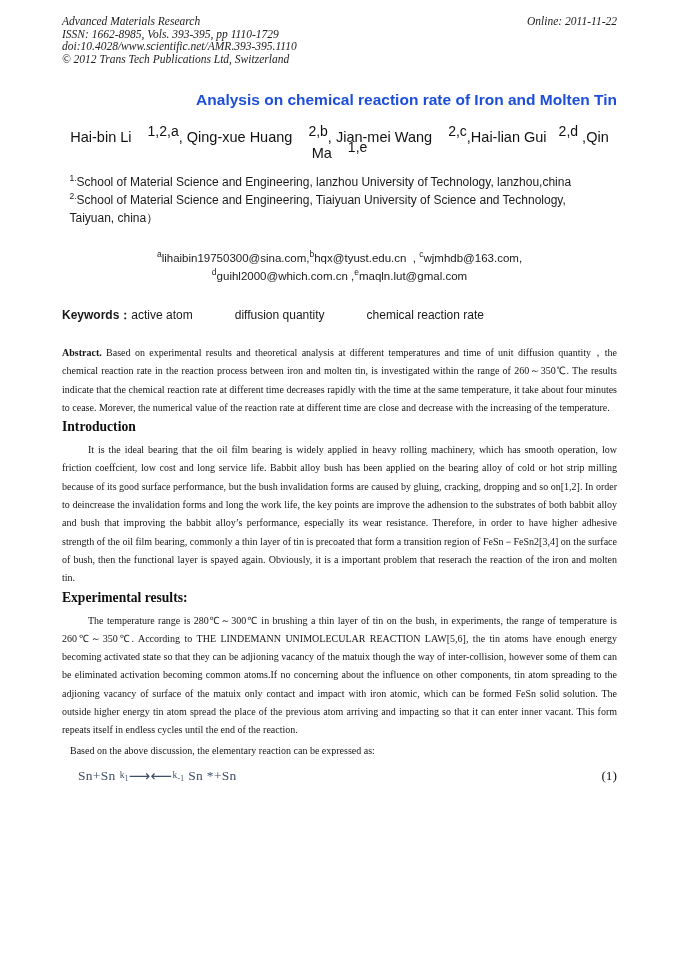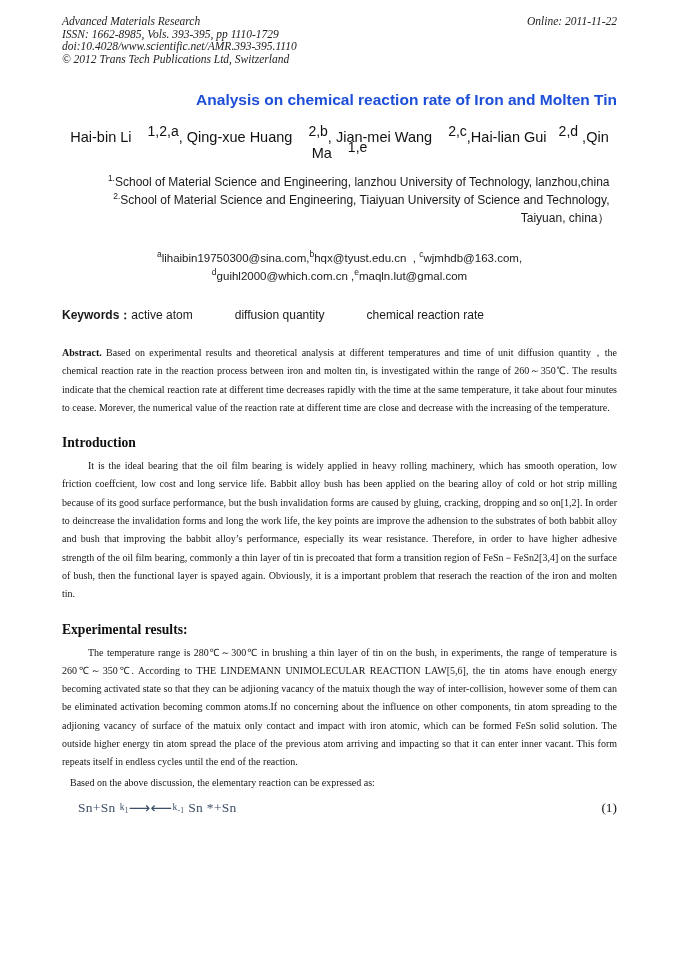--- a/index.html
+++ b/index.html
@@ -39,21 +39,21 @@
     font-size: 14.5px;
     text-align: center;
     margin-top: 20px;
     color: #111111;
   }
   .authors sup { font-size: 14px; line-height: 0; margin-left: 12px; }
   
   .affiliations {
     font-family: "Liberation Sans", sans-serif;
     font-size: 12px;
-    text-align: right;
+    text-align: left;
     margin-top: 12px;
     line-height: 18px;
   }
   .affil { max-width: 540px; margin: 0 auto; }
   .affil sup { font-size: 8.5px; line-height: 0; }
   
   .emails {
     font-family: "Liberation Sans", sans-serif;
     font-size: 11.5px;
     text-align: center;
@@ -75,21 +75,21 @@
     line-height: 18.3px;
     text-align: justify;
     color: #141414;
   }
   .abstract { margin-top: 20px; }
   .bold { font-weight: bold; }
   .section-heading {
     font-family: "Liberation Serif", serif;
     font-size: 13.6px;
     font-weight: bold;
-    margin-top: 18px;
+    margin-top: 2px;
     margin-bottom: 6px;
     color: #0f0f0f;
   }
   .indent { text-indent: 26px; }
   .lead-in { text-indent: 8px; margin-top: 2px; text-align: left; }
   
   .equation-row {
     margin-top: 8px;
     display: flex;
     justify-content: space-between;

